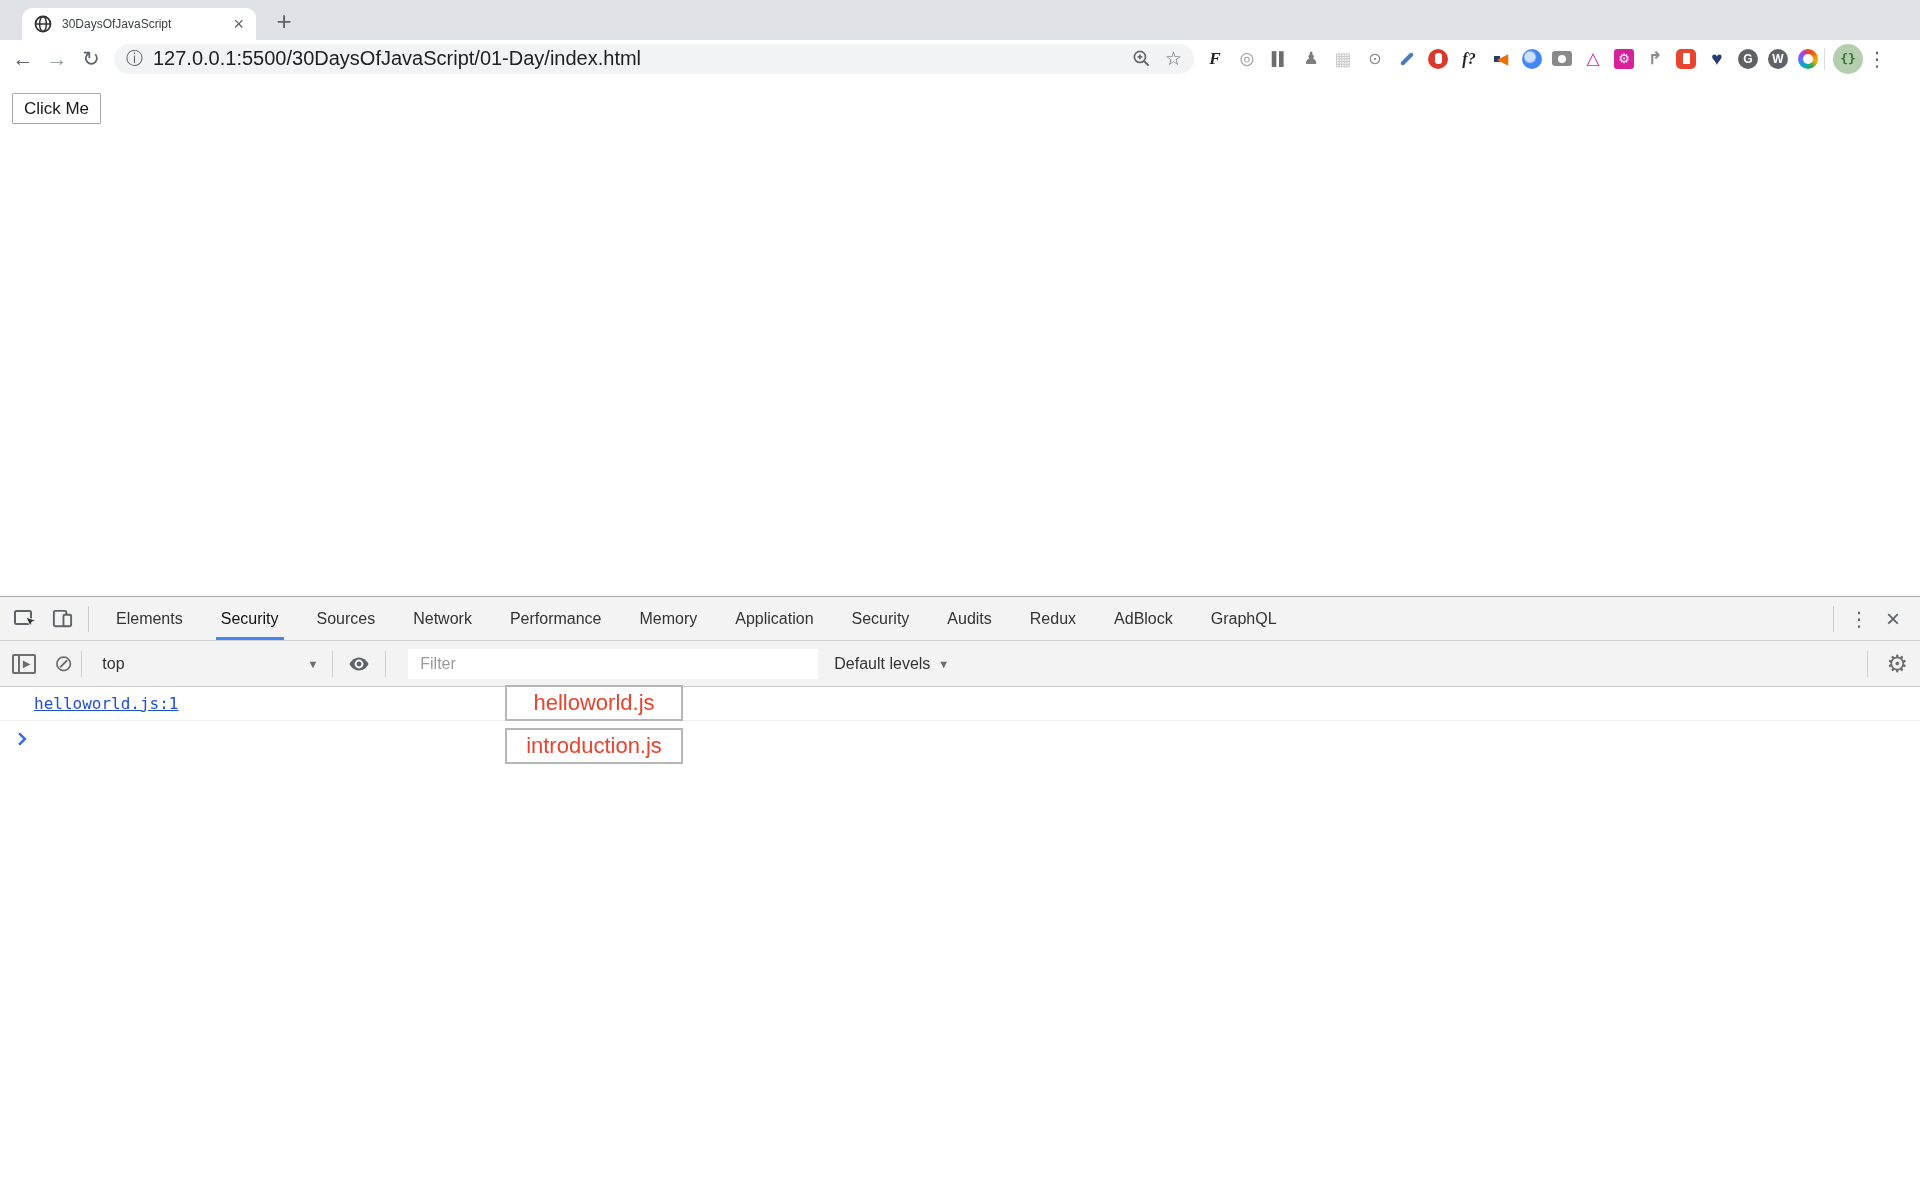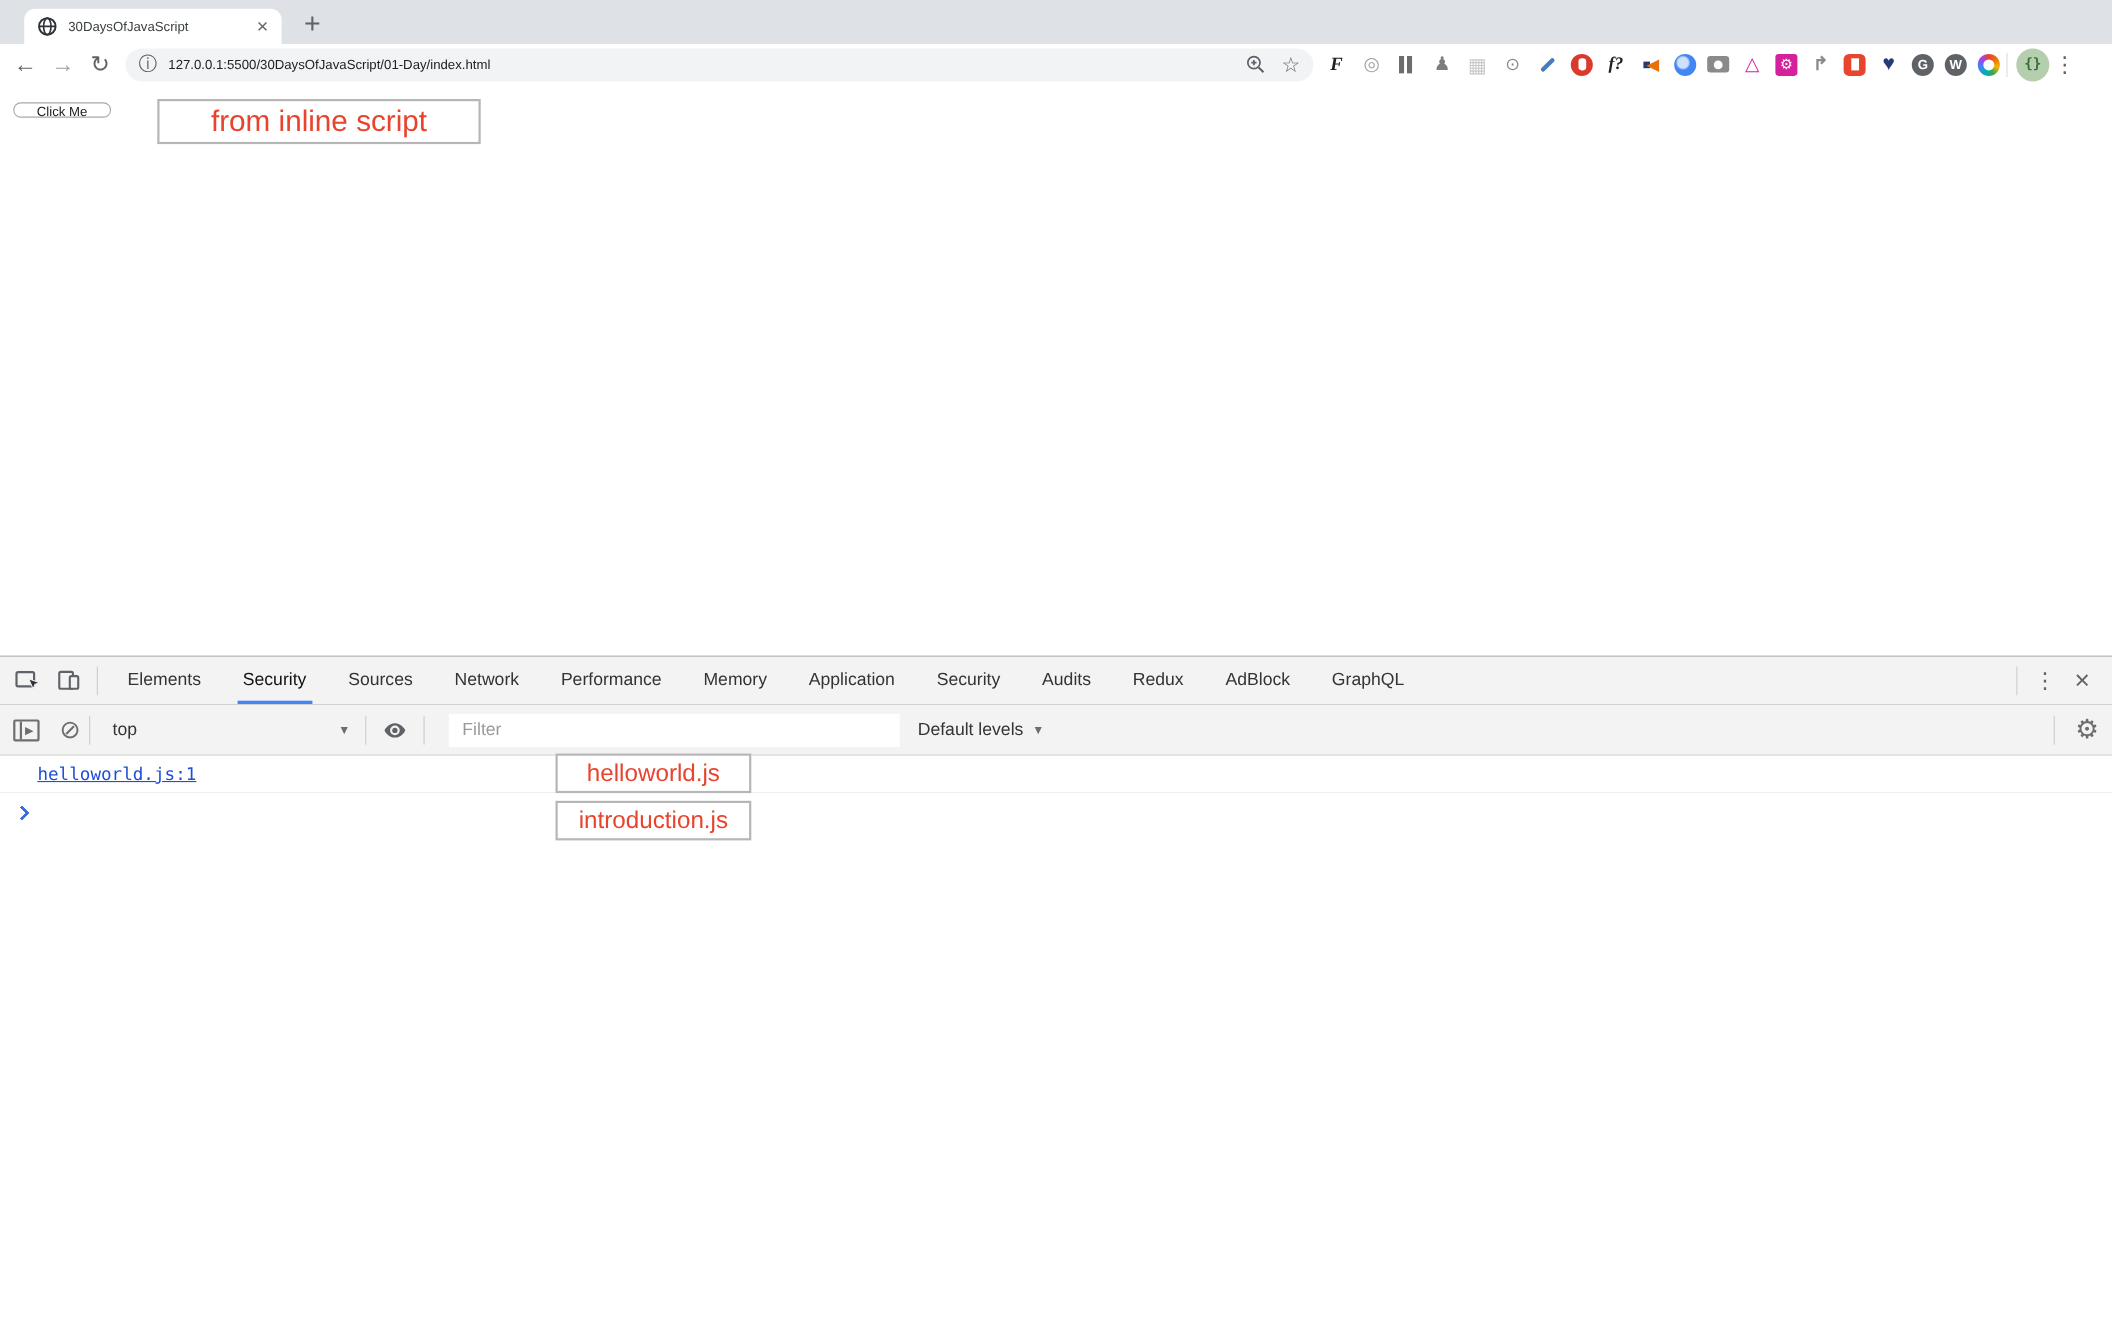--- a/index.html
+++ b/index.html
@@ -17,21 +17,21 @@
   .newtab { position:absolute; left:268px; top:6px; font-size:26px; font-weight:300;
             color:#5f6368; width:32px; height:30px; text-align:center; }
 
   
   .toolbar { height:37px; background:#fff; display:flex; align-items:center; padding:0 6px; }
   .nav-btn { width:34px; text-align:center; font-size:21px; color:#5f6368; }
   .nav-btn.fwd { color:#9aa0a6; }
   .url-pill { margin-left:6px; width:1080px; height:30px; background:#f1f3f4; border-radius:16px;
               display:flex; align-items:center; padding:0 12px; }
   .info-glyph { font-size:17px; color:#5f6368; margin-right:10px; }
-  .url-text { font-size:12px; color:#202124; white-space:nowrap; }
+  .url-text { font-size:20px; color:#202124; white-space:nowrap; }
   .pill-spacer { flex:1; }
   .pill-icon { margin-left:14px; display:flex; align-items:center; }
   .star-glyph { font-size:19px; color:#5f6368; }
 
   .extensions { display:flex; align-items:center; margin-left:10px; gap:10px; }
   .ext { width:22px; height:22px; display:flex; align-items:center; justify-content:center;
          font-size:15px; color:#757575; position:relative; }
   .ext-f { font-family:"Liberation Serif", serif; font-style:italic; font-weight:bold;
            color:#222; font-size:17px; }
   .ext-atom { color:#9aa0a6; font-size:17px; }
@@ -68,22 +68,22 @@
        { display:flex; align-items:center; justify-content:center; }
 
   .chrome-sep { width:1px; height:22px; background:#dadce0; margin:0 6px; }
   .avatar { width:30px; height:30px; border-radius:50%; background:#b5cfae; color:#3c6e3c;
             font-family:"DejaVu Sans Mono", monospace; font-size:13px; font-weight:bold;
             display:flex; align-items:center; justify-content:center; margin-left:2px; }
   .menu-dots { font-size:20px; color:#5f6368; width:28px; text-align:center; }
 
   
   .page { position:relative; height:520px; background:#fff; border-bottom:1px solid #ababab; }
-  .clickme { position:absolute; left:12px; top:16px; width:89px; height:14px; background:#fff;
-             border:1px solid #a8a8a8; border-radius:12px; font-size:12px; color:#1a1a1a;
+  .clickme { position:absolute; left:12px; top:16px; width:89px; height:31px; background:#fff;
+             border:1px solid #a8a8a8; border-radius:1px; font-size:17px; color:#1a1a1a;
              font-family:"Liberation Sans", sans-serif; }
   .inline-box { position:absolute; left:143px; top:13px; width:294px; height:41px;
                 border:2px solid #b6b6b6; display:flex; align-items:center; justify-content:center;
                 font-size:27px; }
 
   
   .devtools { height:603px; display:flex; flex-direction:column; background:#fff; }
   .dt-tabbar { height:44px; background:#f3f3f3; border-bottom:1px solid #d0d0d0; display:flex;
                align-items:center; padding:0 10px 0 8px; flex:0 0 44px; }
   .dt-iconbtn { width:36px; height:100%; display:flex; align-items:center; justify-content:center; }
@@ -197,21 +197,20 @@
     <span class="ext ext-ring"></span>
   </div>
 
   <span class="chrome-sep"></span>
   <span class="avatar">{}</span>
   <span class="menu-dots">⋮</span>
 </div>
 
 <div class="page">
   <button class="clickme">Click Me</button>
-  <div class="inline-box red">from inline script</div>
 </div>
 
 <div class="devtools">
 
   <div class="dt-tabbar">
     <span class="dt-iconbtn">
       <svg viewBox="0 0 26 24" width="26" height="24">
           <rect x="2" y="4" width="16" height="13" rx="1.5" fill="none" stroke="#5f6368" stroke-width="2"></rect>
           <path d="M13 10l10 3.6-4.2 1.5-1.7 4.2z" fill="#2f3337" stroke="#f3f3f3" stroke-width="1"></path>
         </svg>

